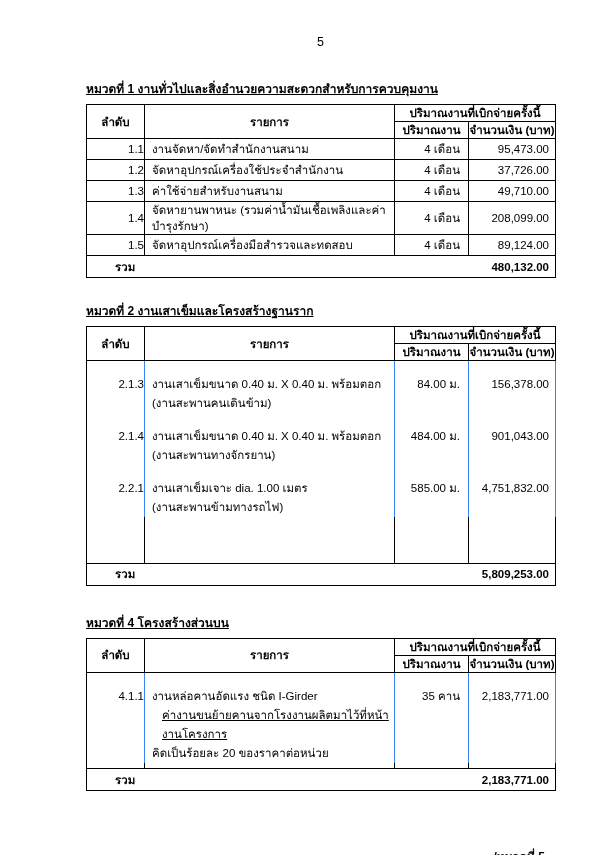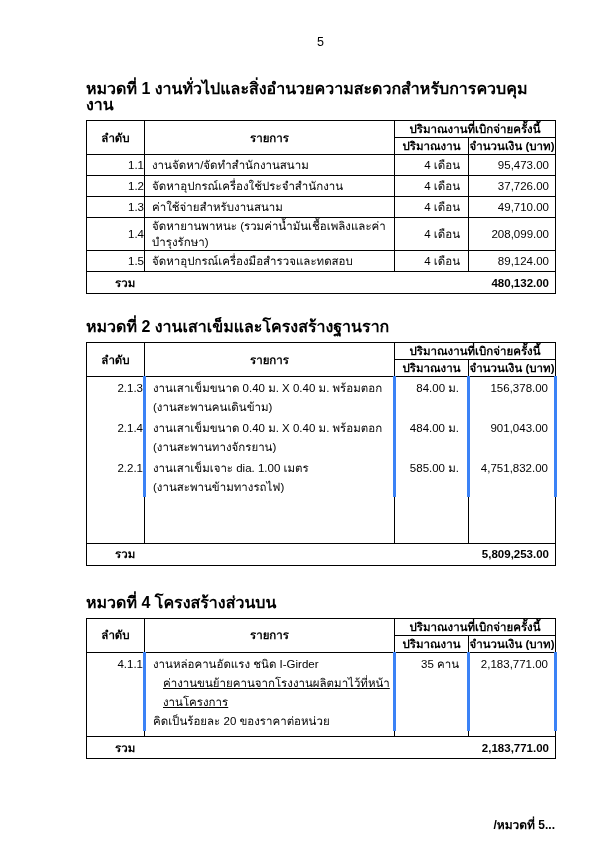--- a/index.html
+++ b/index.html
@@ -17,22 +17,23 @@
     padding: 34px 51px 0 86px;
     position: relative;
   }
   .page-number {
     text-align: center;
     font-size: 12.5px;
     height: 16px;
   }
   .section-title {
     font-weight: bold;
-    font-size: 16px;
+    font-size: 12px;
     margin-bottom: 7px;
+    text-decoration: underline;
   }
   .st1 { margin-top: 31px; }
   .st2 { margin-top: 25px; }
   .st3 { margin-top: 29px; }
   table {
     width: 469px;
     border-collapse: collapse;
     table-layout: fixed;
     border: 1px solid #000;
     font-size: 11.5px;
@@ -45,21 +46,21 @@
   .th {
     border: 1px solid #000;
     font-weight: bold;
     text-align: center;
     height: 16px;
     margin-top: 43px;
   }
   
   .rb td { border: 1px solid #000; height: 21px; }
   
-  .rv td { border-left: 1px solid #000; border-right: 3px solid #3b82f6; vertical-align: top; padding-top: 2px; }
+  .rv td { border-left: 1px solid #000; border-right: 1px solid #3b82f6; vertical-align: top; padding-top: 14px; }
   .no  { text-align: right; }
   .item { text-align: left; padding-left: 7px; }
   .qty { text-align: right; padding-right: 8px; }
   .amt { text-align: right; padding-right: 6px; border-radius: 7px; }
   .line { line-height: 19px; }
   .indent1 { padding-left: 10px; text-decoration: underline; }
   .spacer td { border-left: 1px solid #000; border-right: 1px solid #000; height: 46px; }
   .spacer3 td { border-left: 1px solid #000; border-right: 1px solid #000; height: 6px; }
   .total-row td {
     border-top: 1px solid #000;

